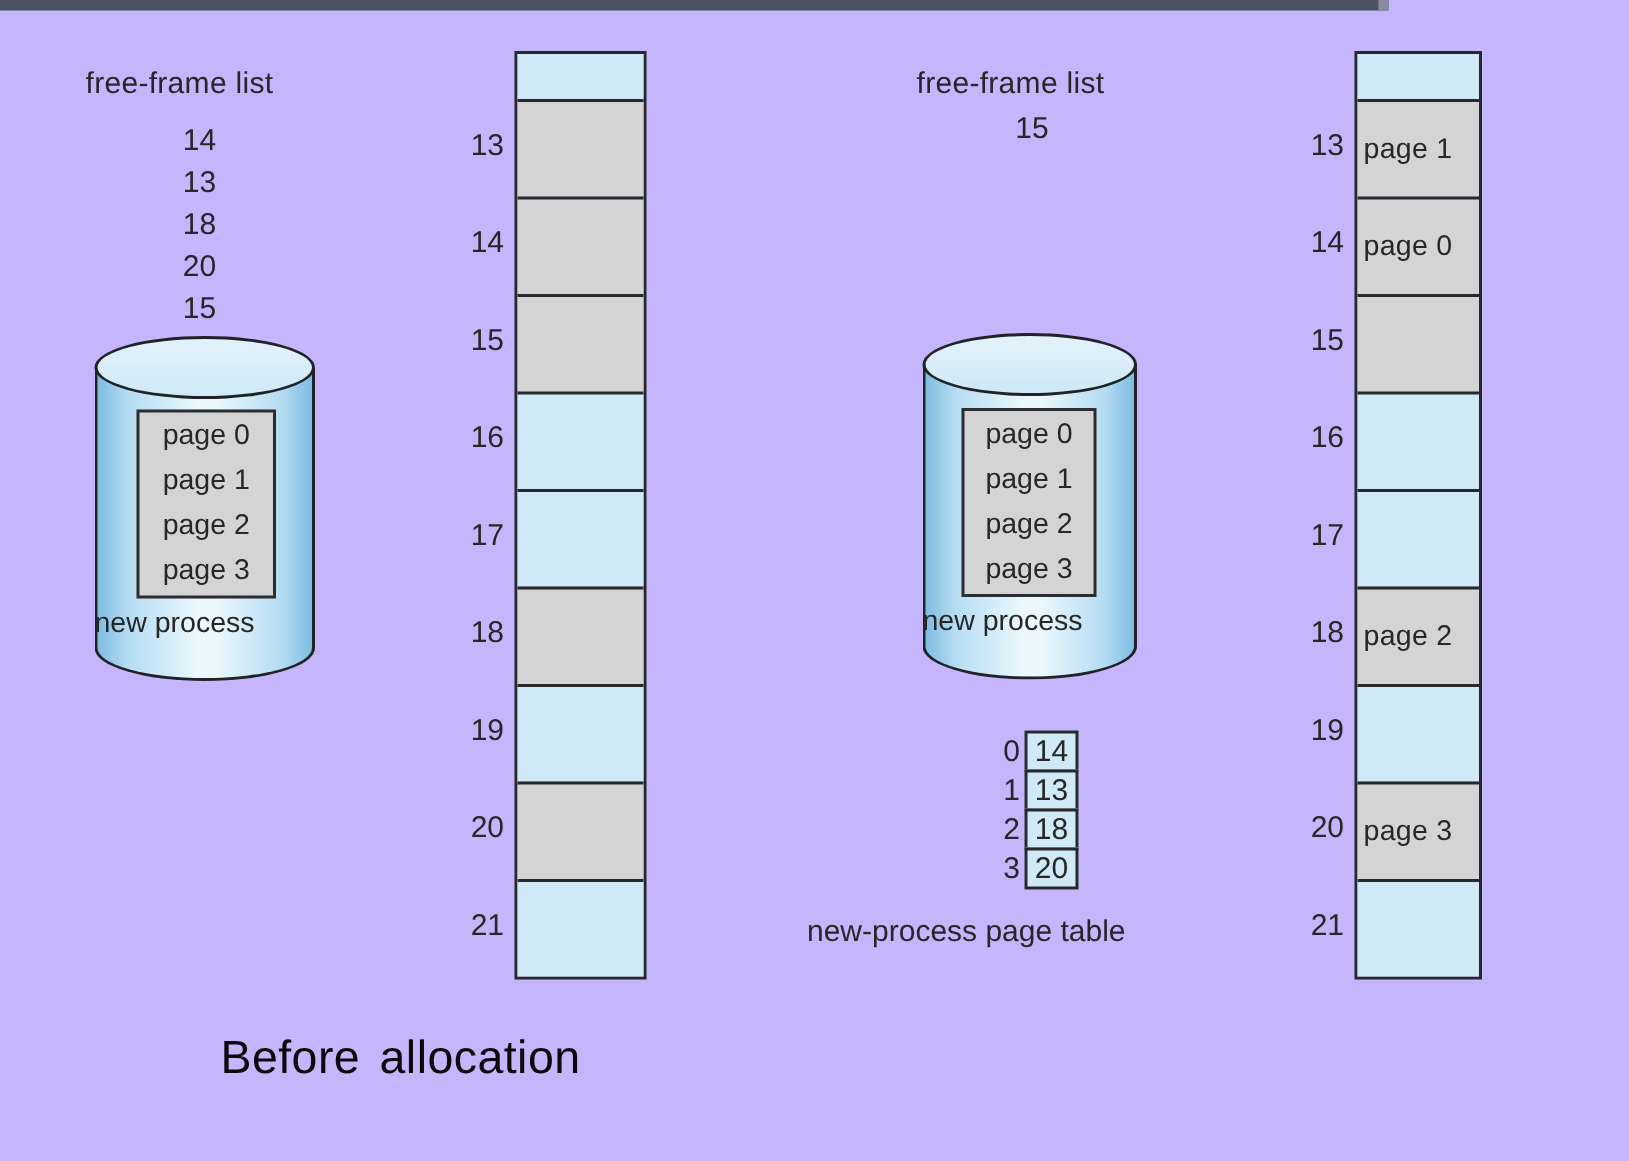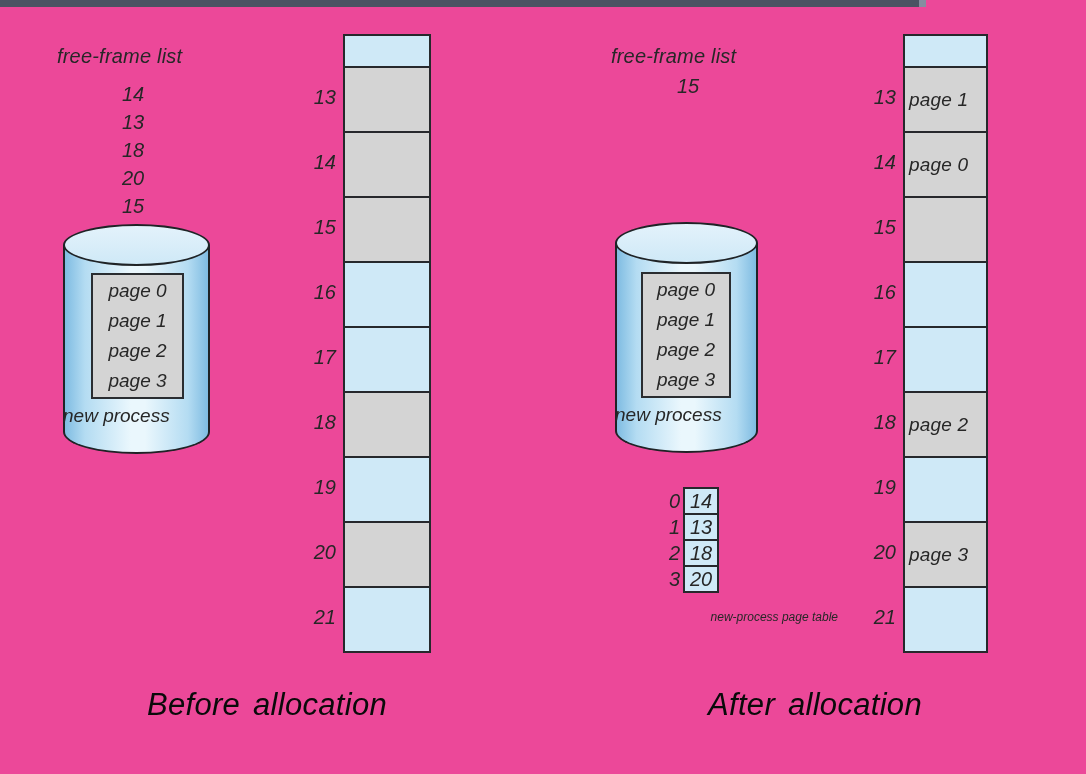--- a/index.html
+++ b/index.html
@@ -1,19 +1,19 @@
 <!DOCTYPE html>
 <html><head>
 <meta charset="utf-8">
 <style>
   * { margin:0; padding:0; box-sizing:border-box; }
   html,body { background:#ffffff; }
   body { font-family:"Liberation Sans", sans-serif; color:#272727; }
 
-  .canvas { position:relative; width:1086px; height:774px; background:#ec4899; overflow:hidden;font-style:italic; }
+  .canvas { position:relative; width:1086px; height:774px; background:#c4b5fd; overflow:hidden; }
 
   
   .topbar { position:absolute; left:0; top:0; width:926px; height:7px; background:#4b5363; }
   .topbar-end { position:absolute; right:0; top:0; width:7px; height:7px; background:#868da0; }
 
   
   .ffl-title { position:absolute; font-size:20px; letter-spacing:0.2px; white-space:nowrap; }
   .ffl-items { position:absolute; text-align:center; font-size:20px; line-height:28px; }
 
   
@@ -40,21 +40,21 @@
   .fnums { position:absolute; top:0; width:56px; height:774px; }
   .fnum { position:absolute; right:0; width:56px; text-align:right; font-size:20px; line-height:24px; }
 
   
   .ptable { position:absolute; }
   .ptrow { display:flex; align-items:stretch; height:28px; }
   .ptrow + .ptrow { margin-top:-2px; }
   .ptindex { width:20px; text-align:right; margin-right:3px; font-size:20px; line-height:28px; }
   .ptcell { width:36px; background:#cfe9f7; border:2px solid #26282c; text-align:center;
             font-size:20px; line-height:24px; }
-  .ptable-label { position:absolute; text-align:right; font-size:12px; white-space:nowrap; }
+  .ptable-label { position:absolute; text-align:left; font-size:20px; white-space:nowrap; }
 
   
   .caption { position:absolute; width:320px; text-align:center; font-size:31px; color:#0a0a0a;
              letter-spacing:0.3px; word-spacing:4px; white-space:nowrap; }
 </style>
 </head>
 <body>
 
 <div class="canvas">
 
@@ -201,15 +201,14 @@
         <span></span>
       </div>
     <div class="cell c-gray">
         <span>page 3</span>
       </div>
     <div class="cell c-blue">
         <span></span>
       </div>
   </div>
 
-  <div class="caption" style="left:655px; top:687px;">After allocation</div>
 
 </div>
 
 </body></html>

